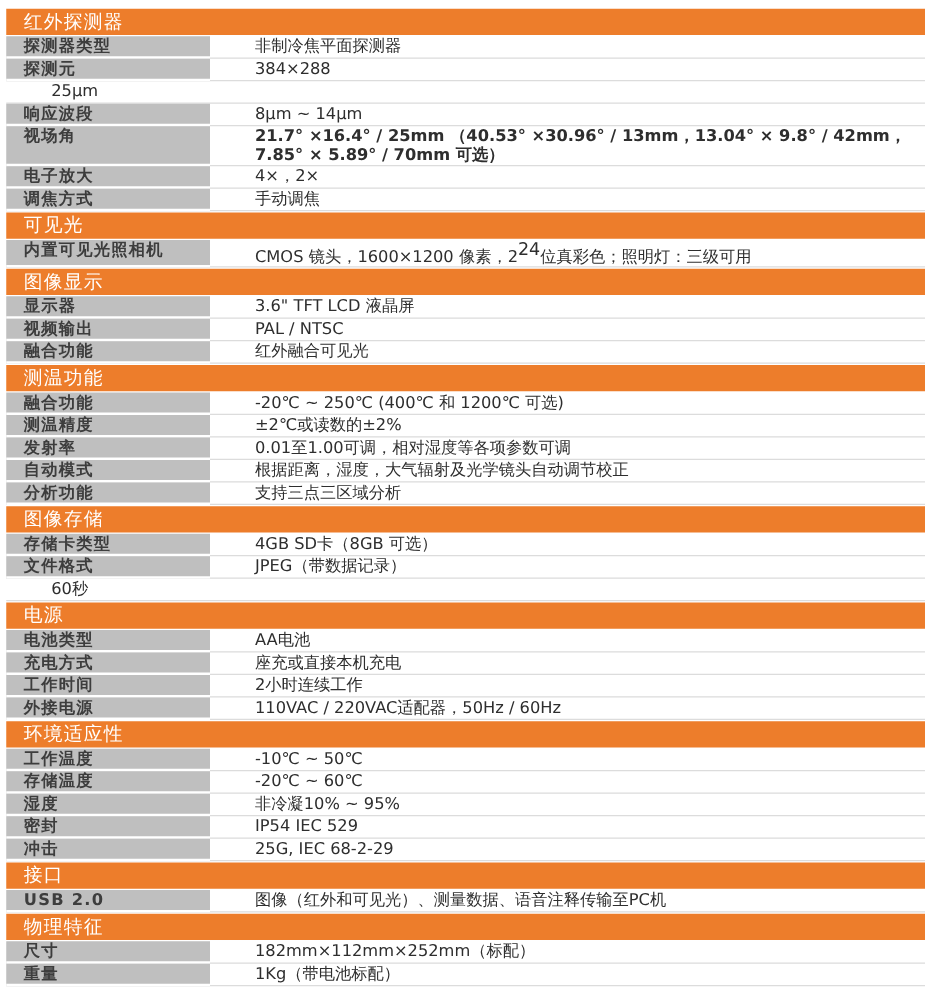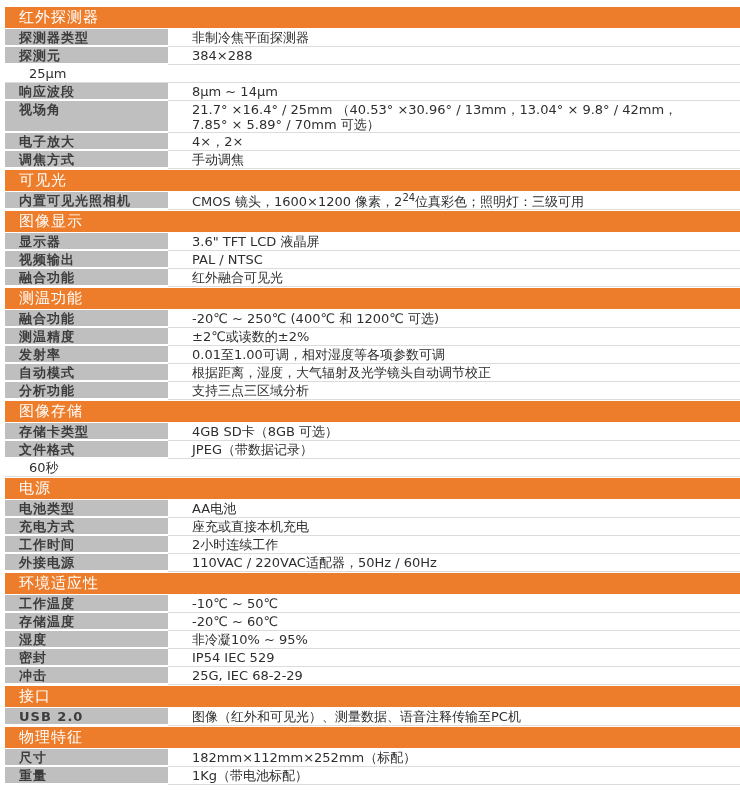--- a/index.html
+++ b/index.html
@@ -47,28 +47,28 @@
     border-bottom:2px solid #ffffff;
     letter-spacing:1px;
     font-weight:bold;
   }
   .cell-value{
     flex:1;
     box-sizing:border-box;
     color:var(--value-fg);
     font-size:13px;
     line-height:15px;
-    padding:1px 8px 0 24px;
+    padding:1px 8px 0 36px;
     border-bottom:1px solid var(--sep);
   }
   .cell-value sup{
-    font-size:10px;
+    font-size:14px;
     line-height:1;
   }
-  .value-line{white-space:nowrap;}
+  .value-line{white-space:nowrap;font-weight:bold;}
 </style>
 </head>
 <body>
 
 <div class="page">
   <div id="sections">
       <div class="section-header">红外探测器</div>
       <div class="row">
         <div class="cell-label">探测器类型</div>
         <div class="cell-value">非制冷焦平面探测器</div>

